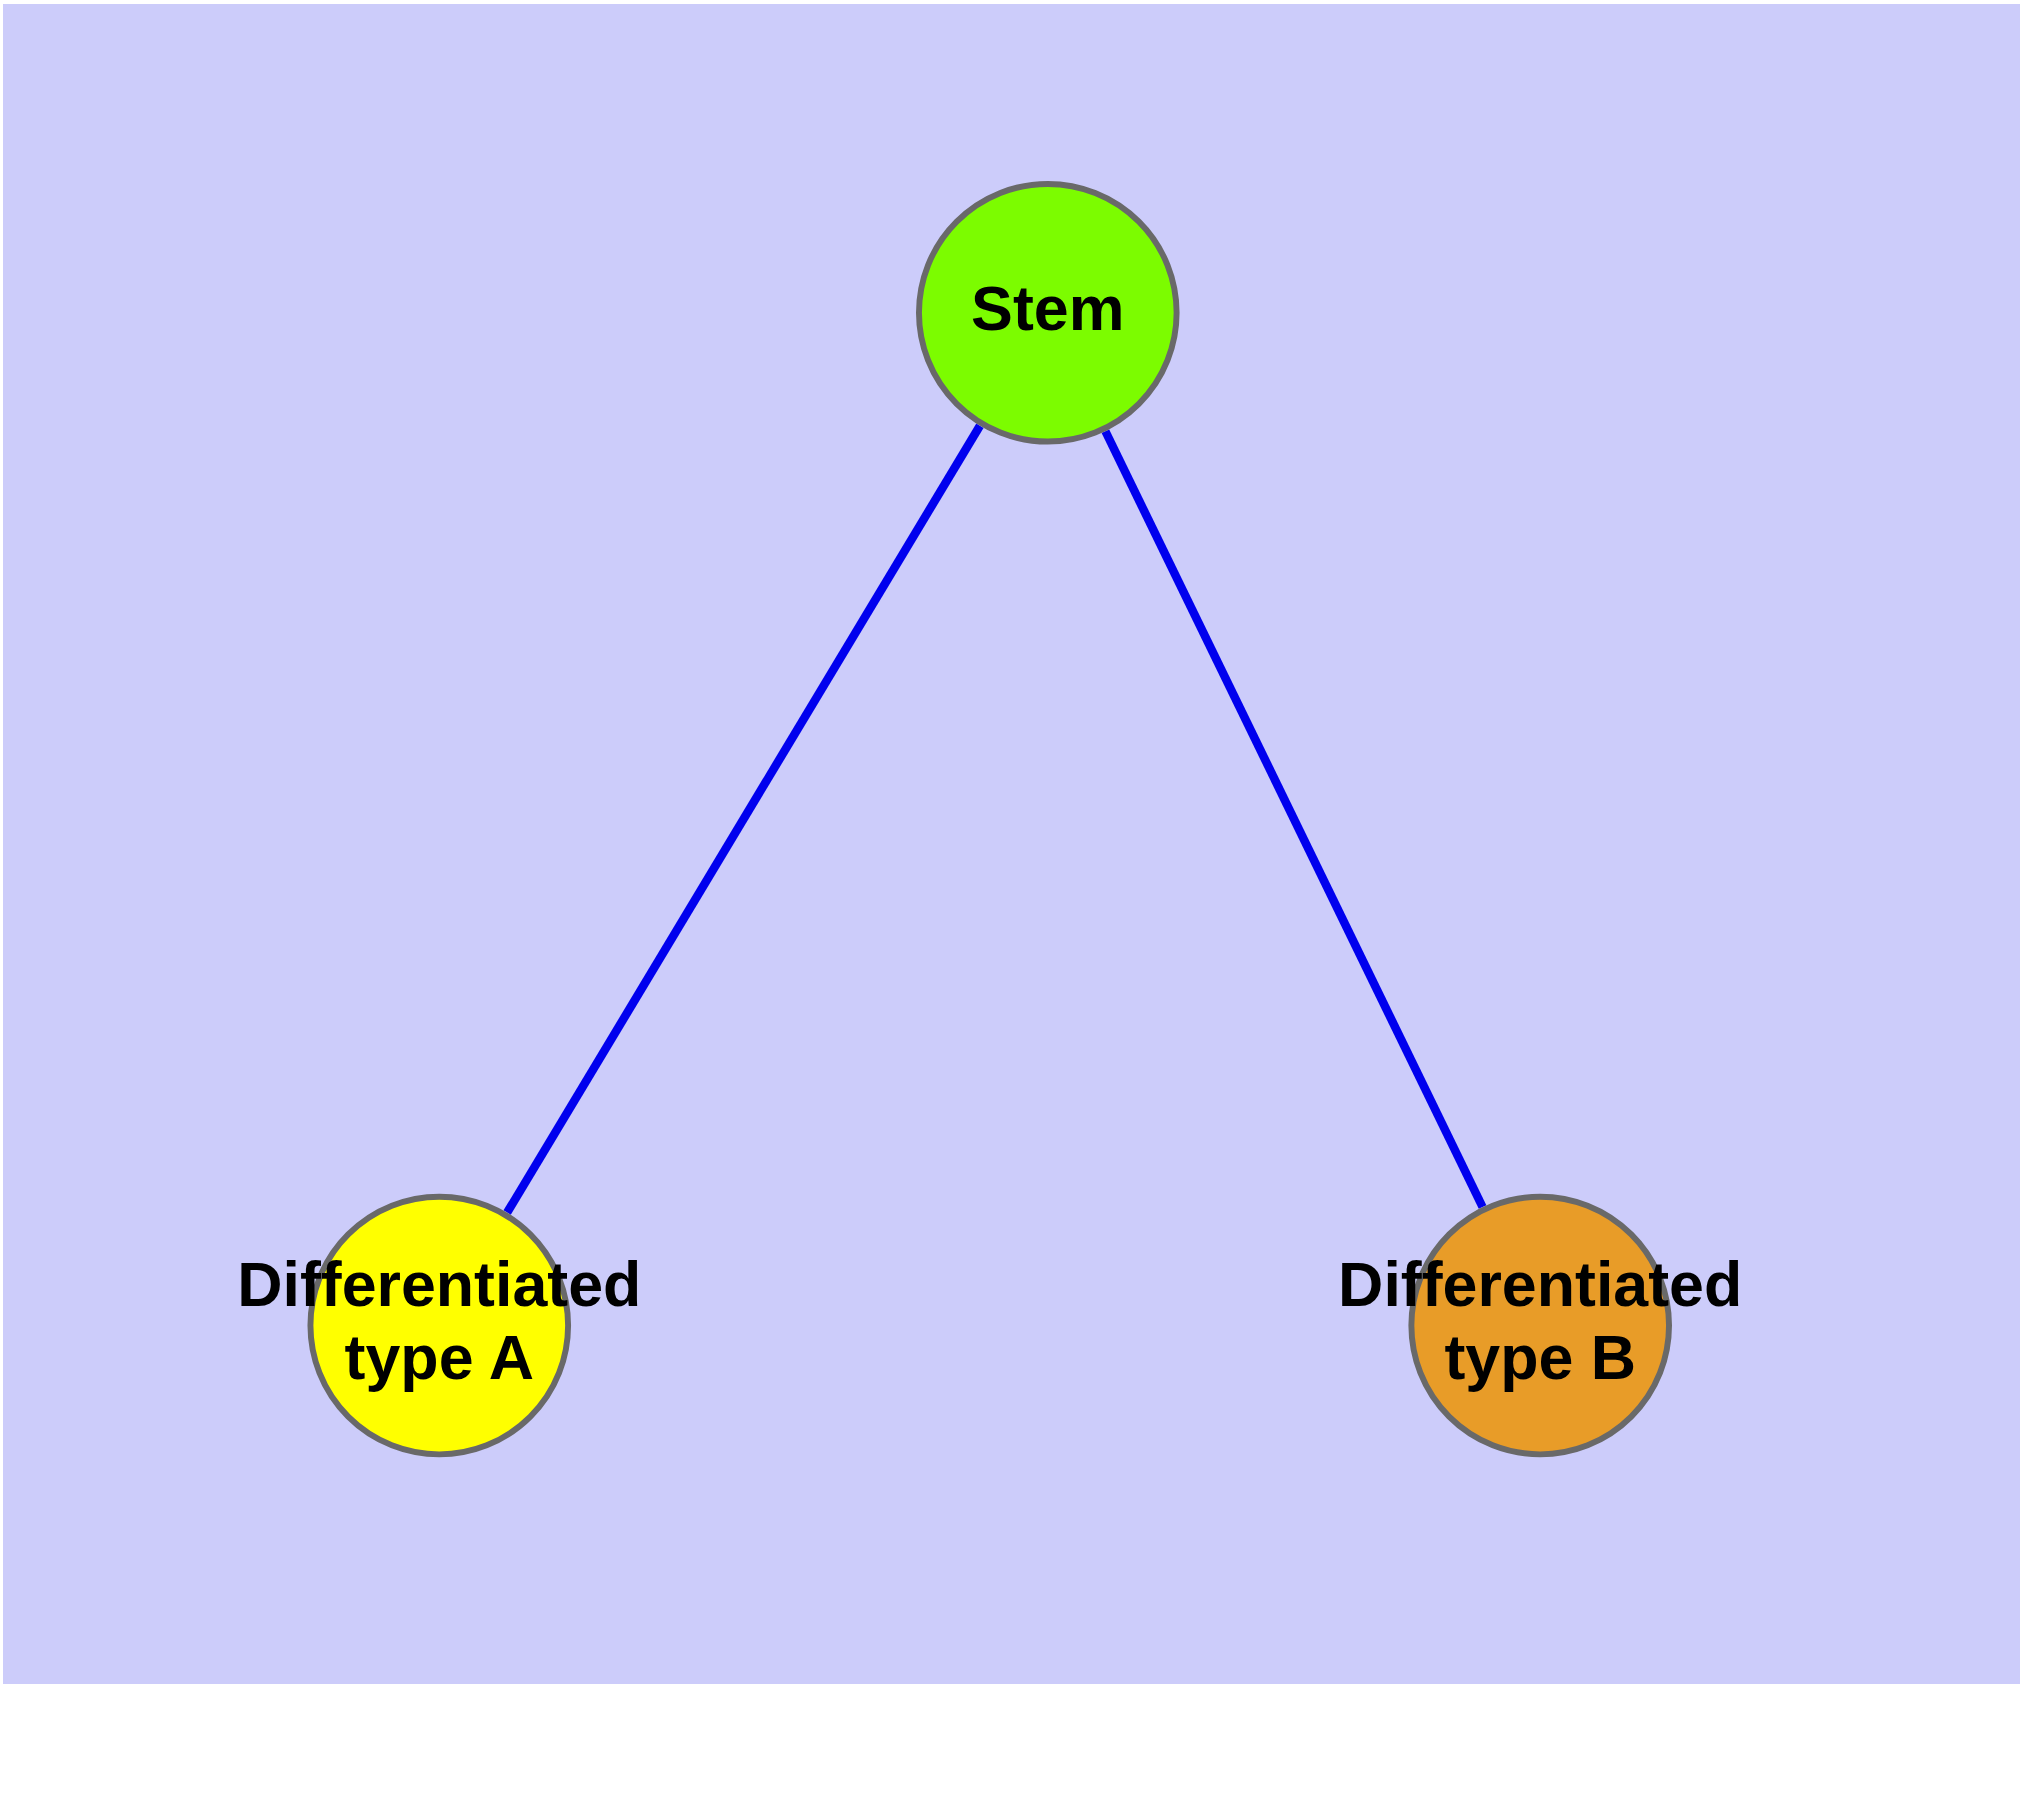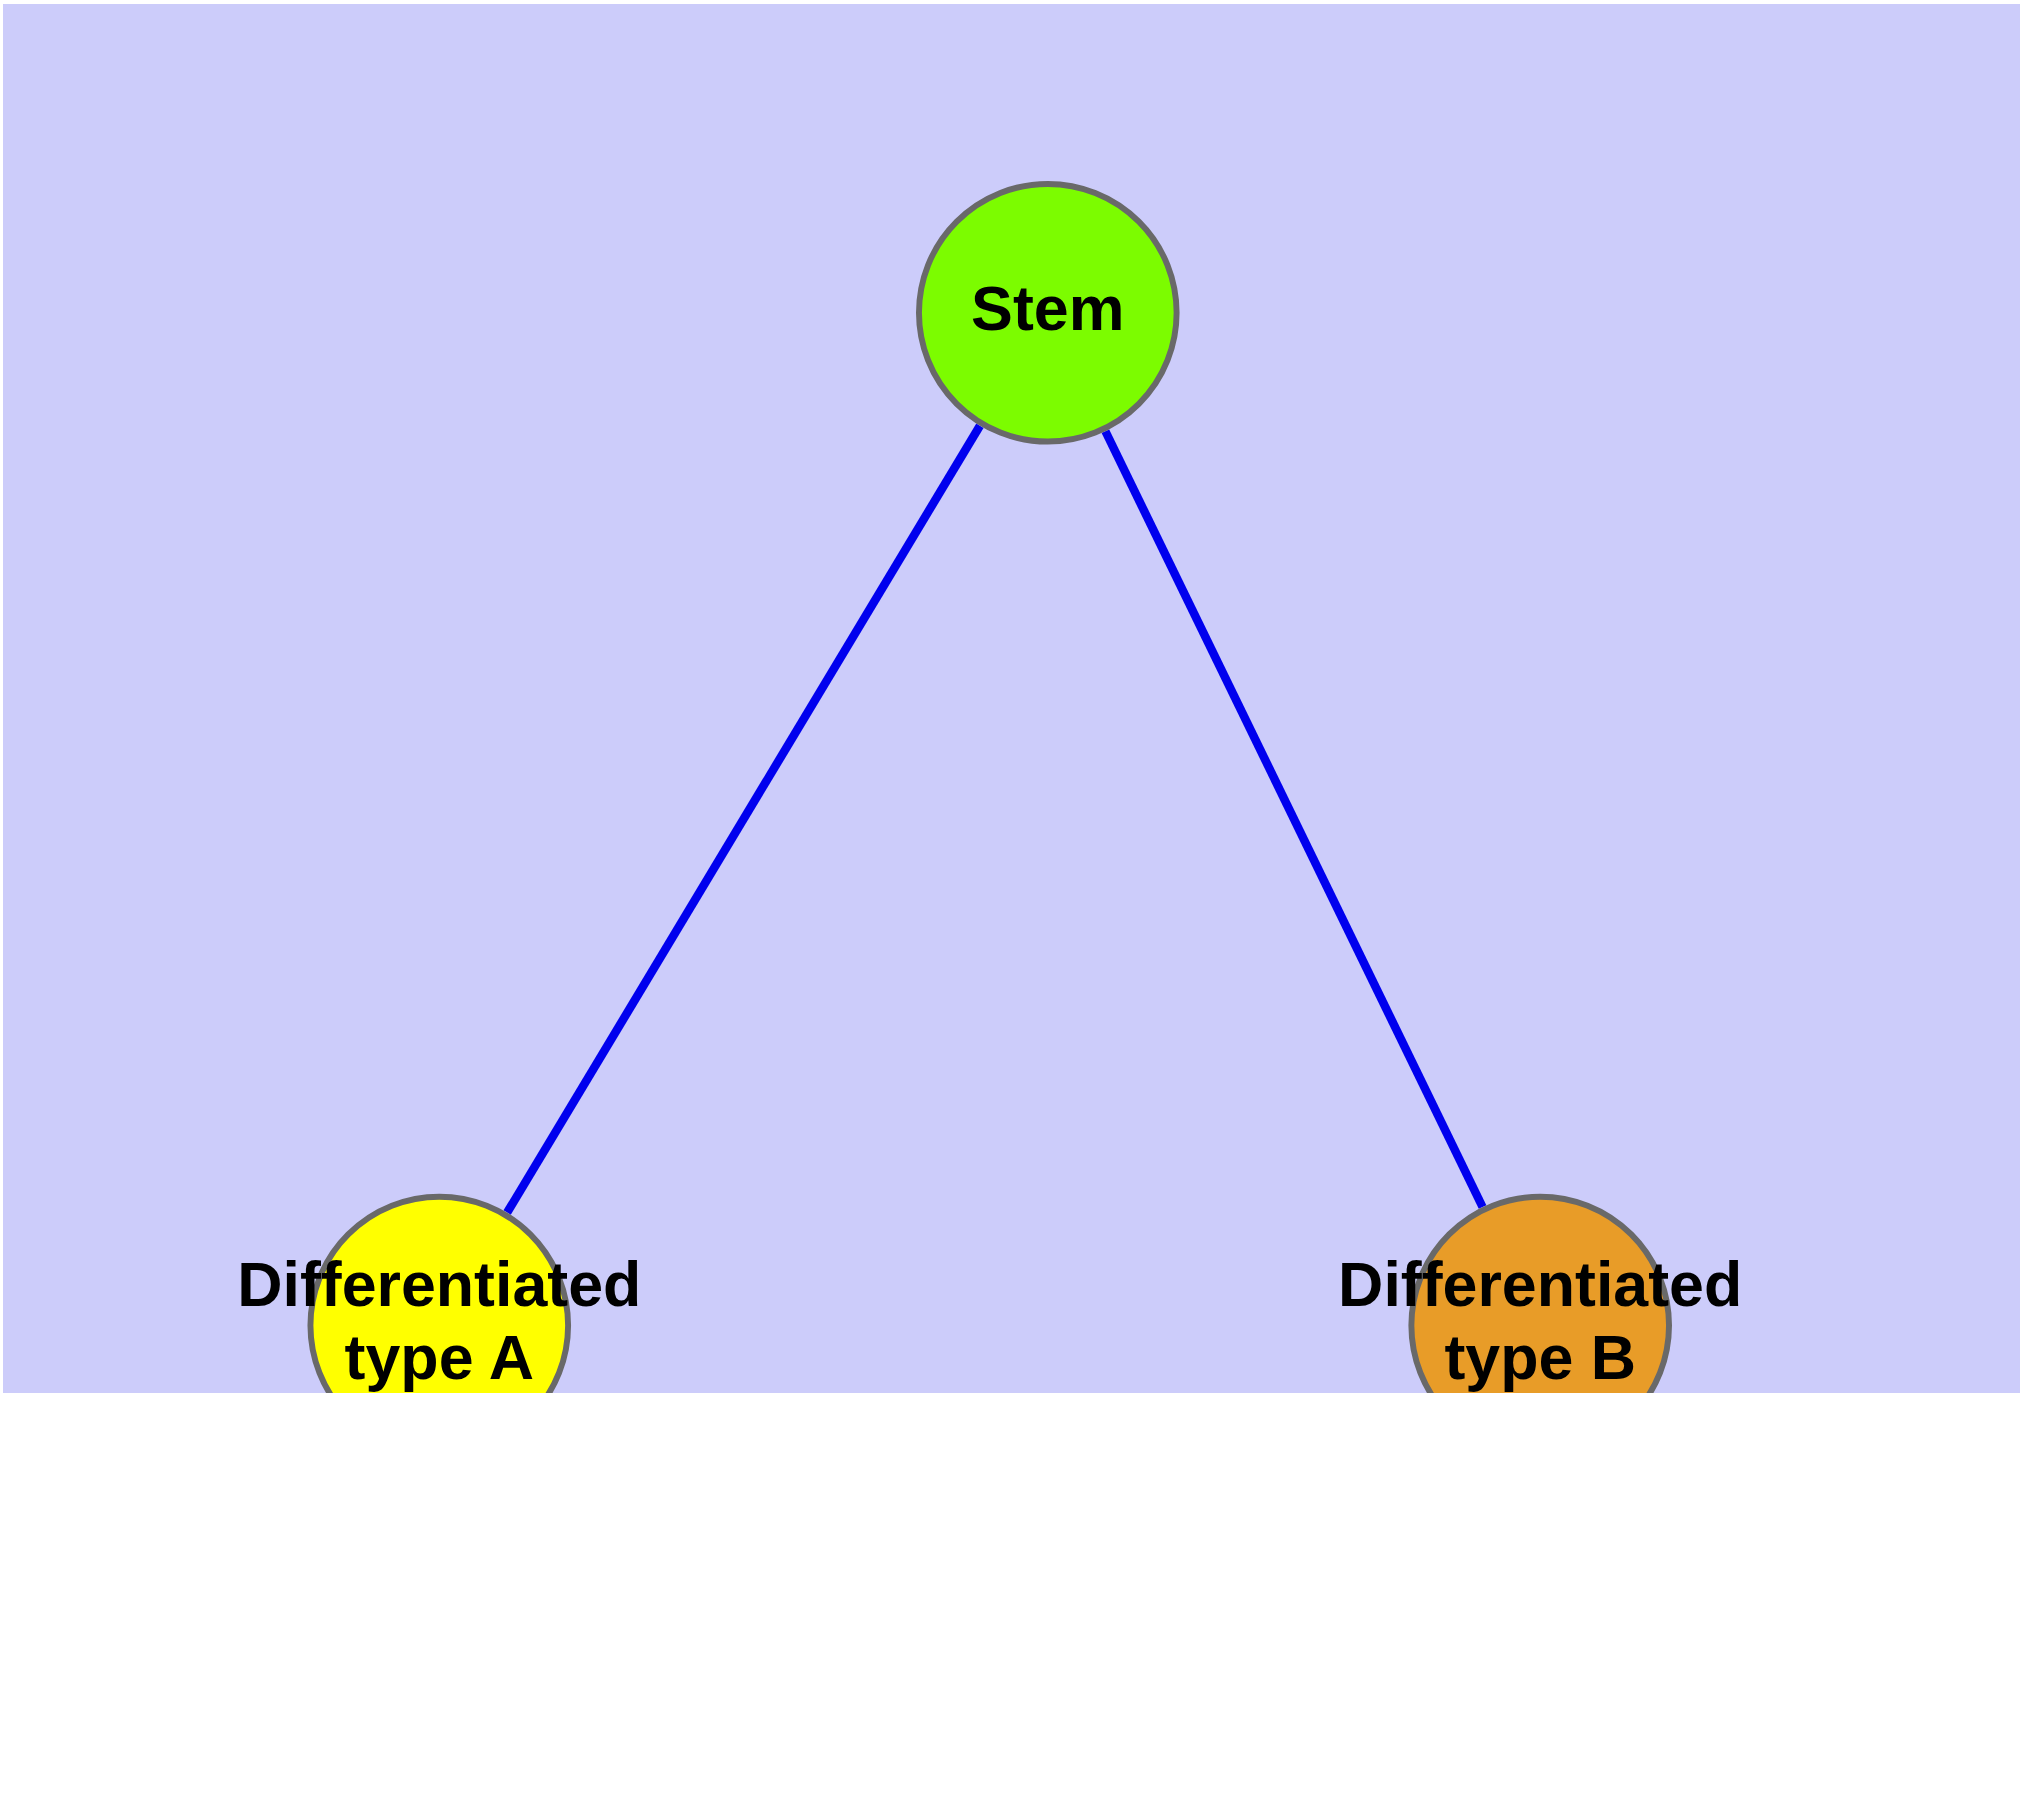--- a/index.html
+++ b/index.html
@@ -4,21 +4,21 @@
 <title>Cell differentiation graph</title>
 <style>
   html, body {
     margin: 0;
     padding: 0;
     background: #ffffff;
   }
   #canvas {
     position: relative;
     width: 2021px;
-    height: 1393px;
+    height: 1684px;
     background: #ffffff;
     overflow: hidden;
     font-family: "Liberation Sans", "DejaVu Sans", sans-serif;
   }
   #plot-area {
     position: absolute;
     left: 3.4px;
     top: 4.2px;
     width: 2017px;
     height: 1808px;

